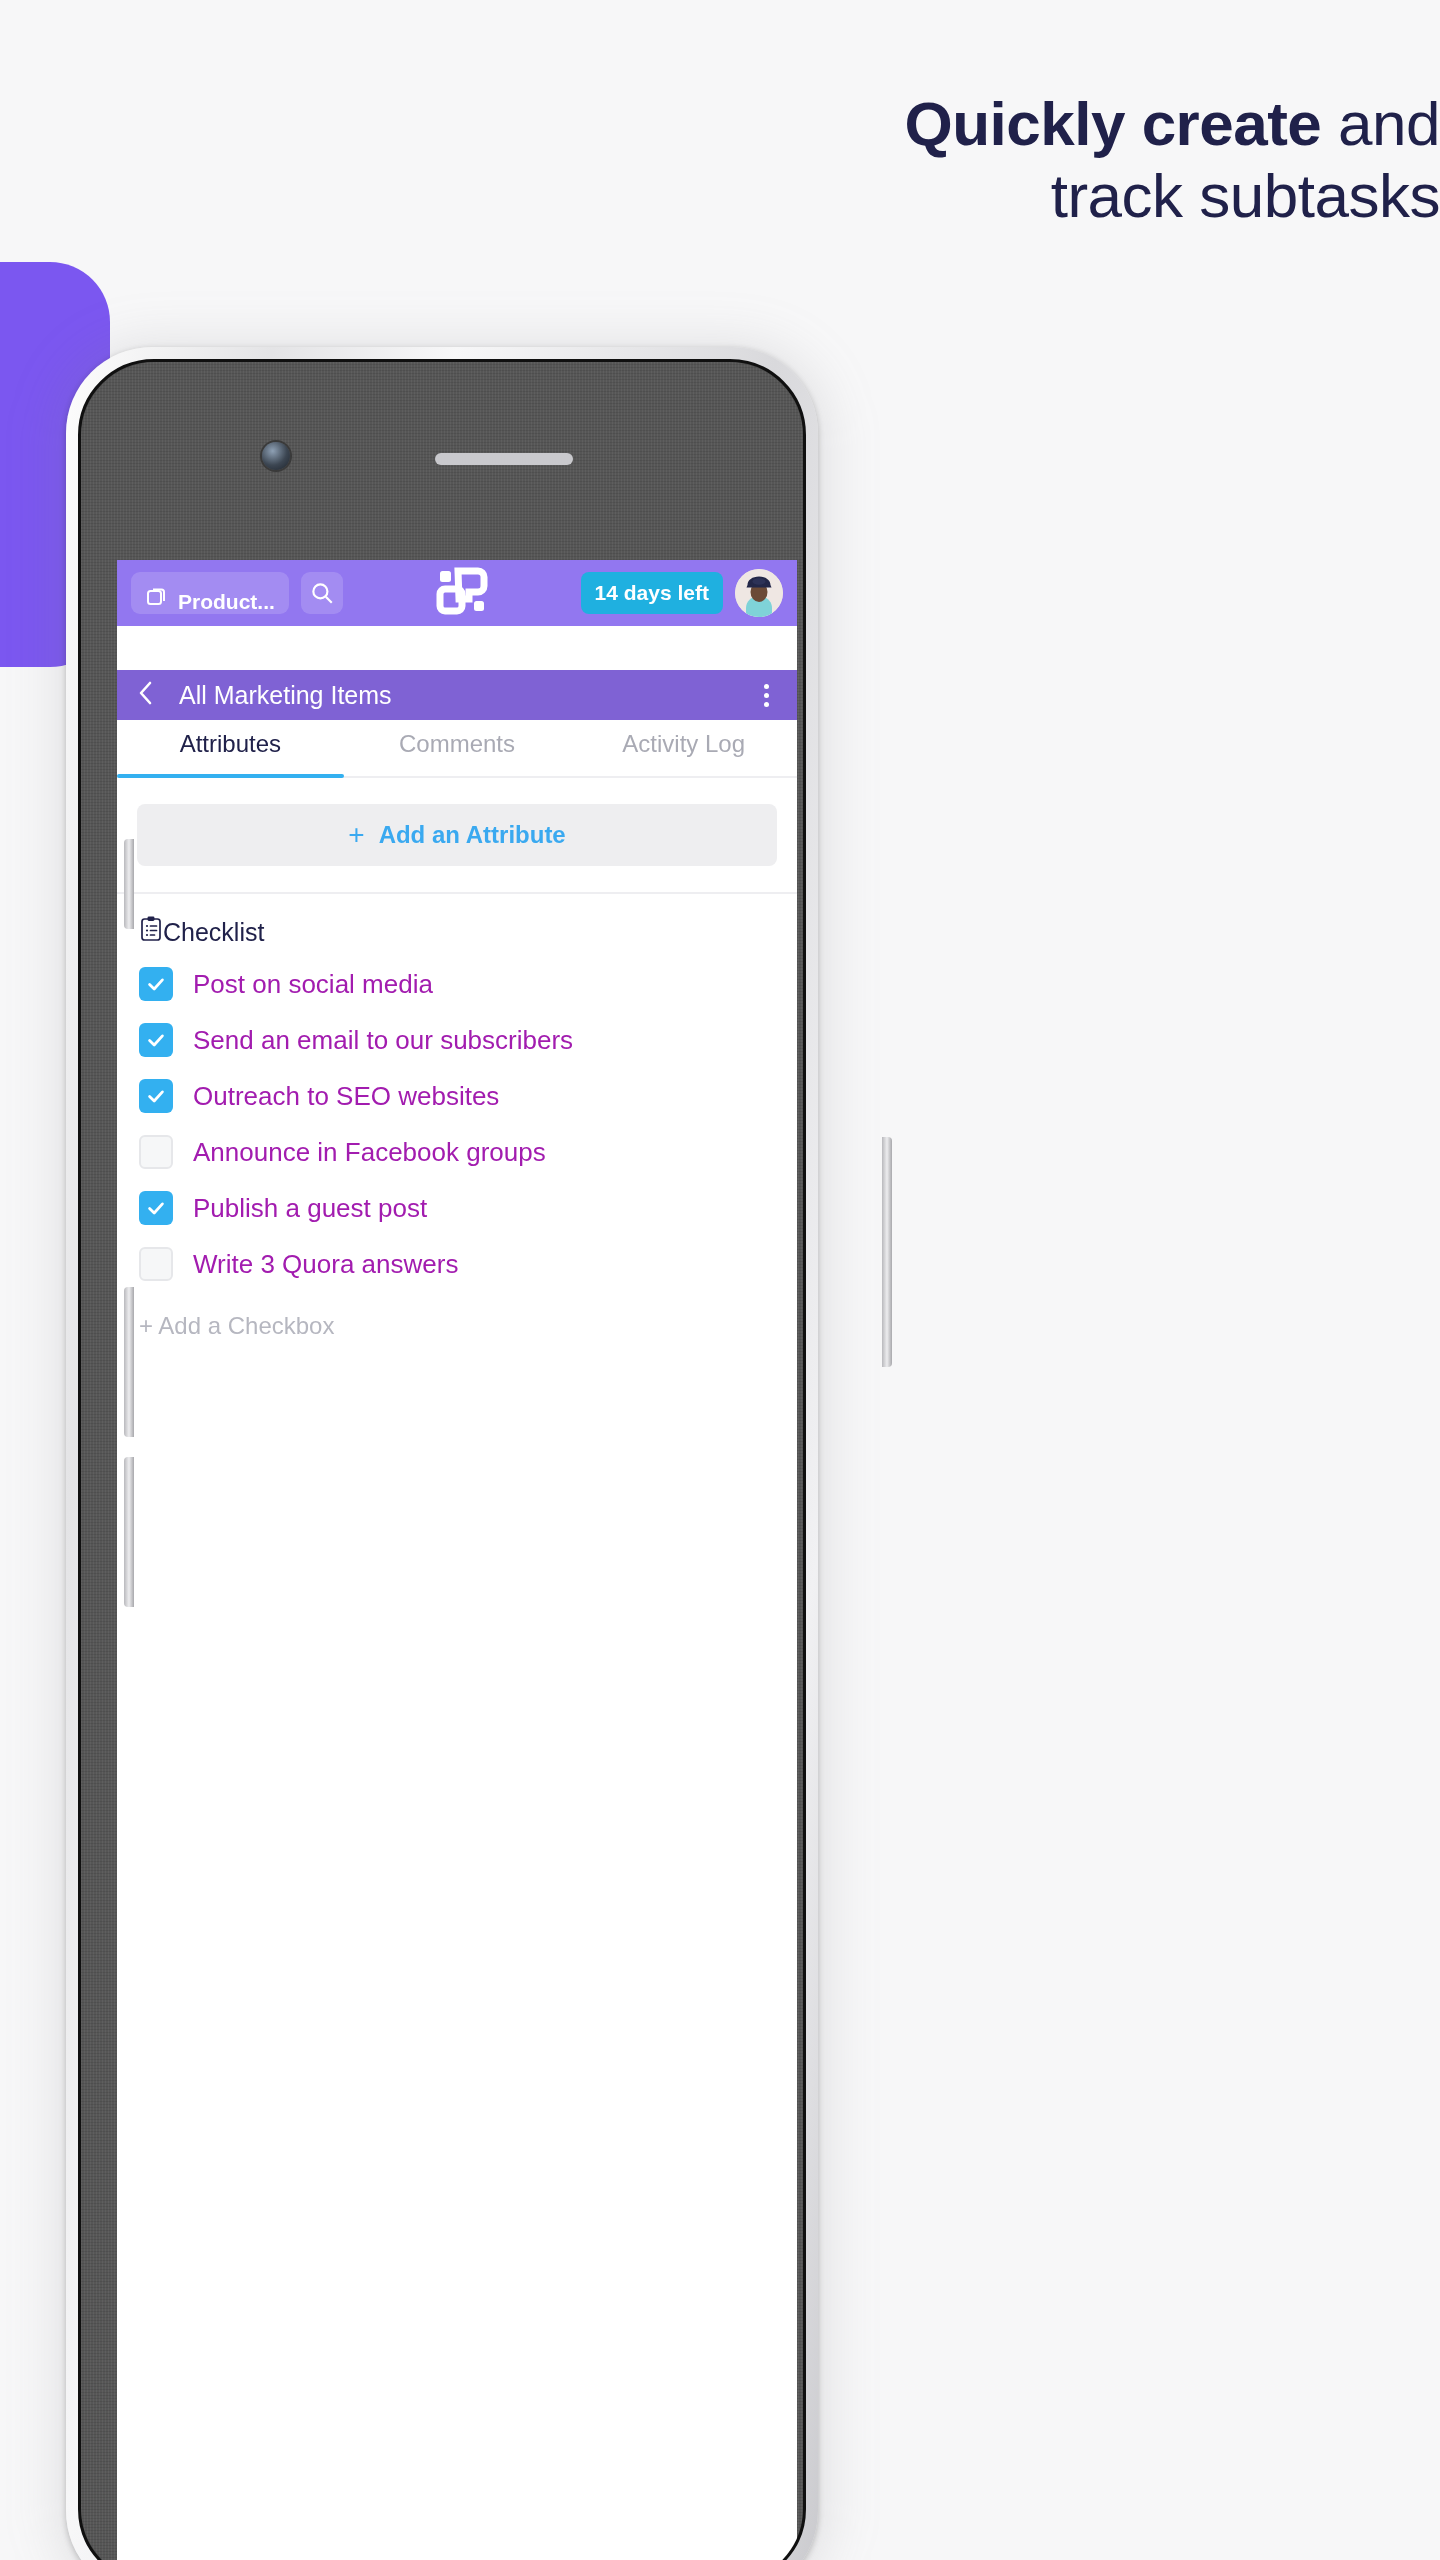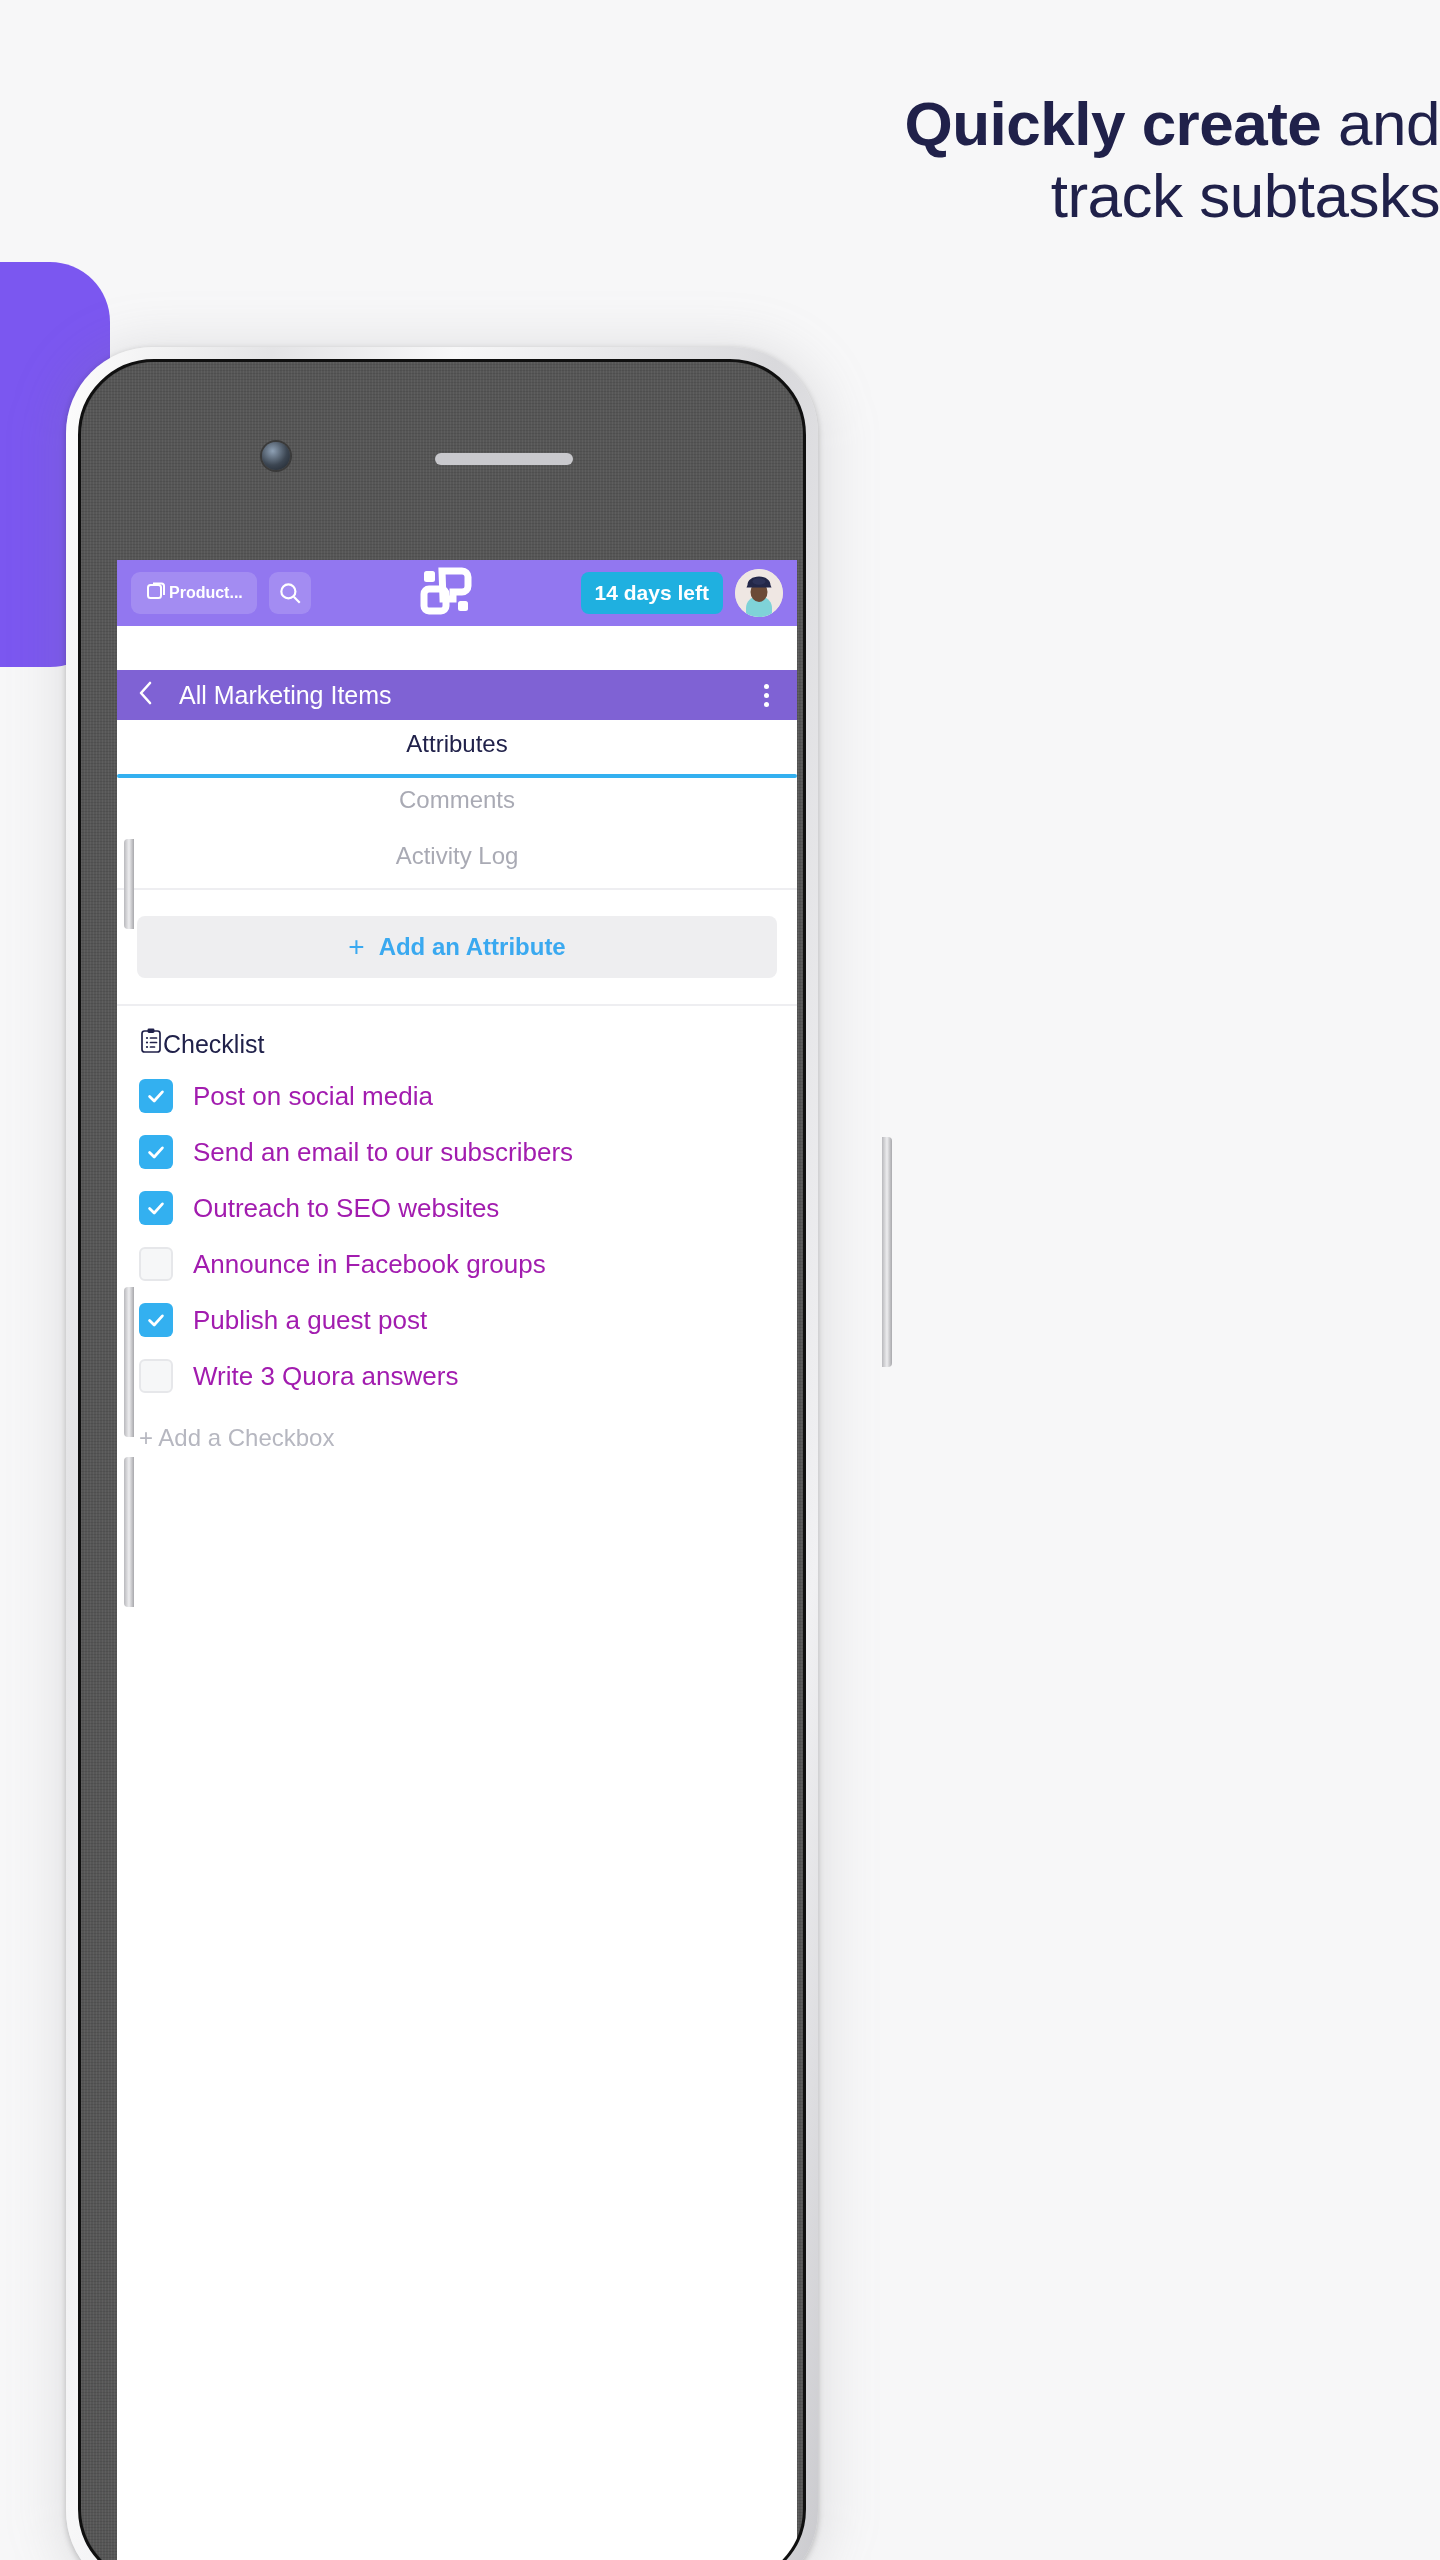--- a/index.html
+++ b/index.html
@@ -132,27 +132,28 @@
   .appbar {
     height: 66px;
     background: #9277f0;
     display: flex;
     align-items: center;
     padding: 0 14px;
     gap: 12px;
   }
   .chip {
     display: flex;
-    align-items: center;
+    align-items: flex-end;
+    gap: 9px;
     background: rgba(255,255,255,0.16);
     border-radius: 9px;
     height: 42px;
     padding: 0 14px;
     color: #fff;
-    font-size: 16px;
+    font-size: 21px;
     font-weight: 700;
     white-space: nowrap;
   }
   .icon-sq {
     width: 42px; height: 42px;
     background: rgba(255,255,255,0.16);
     border-radius: 9px;
     display: flex; align-items: center; justify-content: center;
   }
   .logo-wrap {
@@ -215,21 +216,20 @@
     text-align: center;
     font-size: 34px;
     font-weight: 700;
     color: #20214a;
   }
 
   
   .tabs {
     display: flex;
     border-bottom: 2px solid #eeeef1;
-    flex-direction: column;
   }
   .tab {
     flex: 1;
     text-align: center;
     padding: 10px 0 18px;
     font-size: 24px;
     color: #a9aab4;
     position: relative;
   }
   .tab.active { color: #20214a; }

